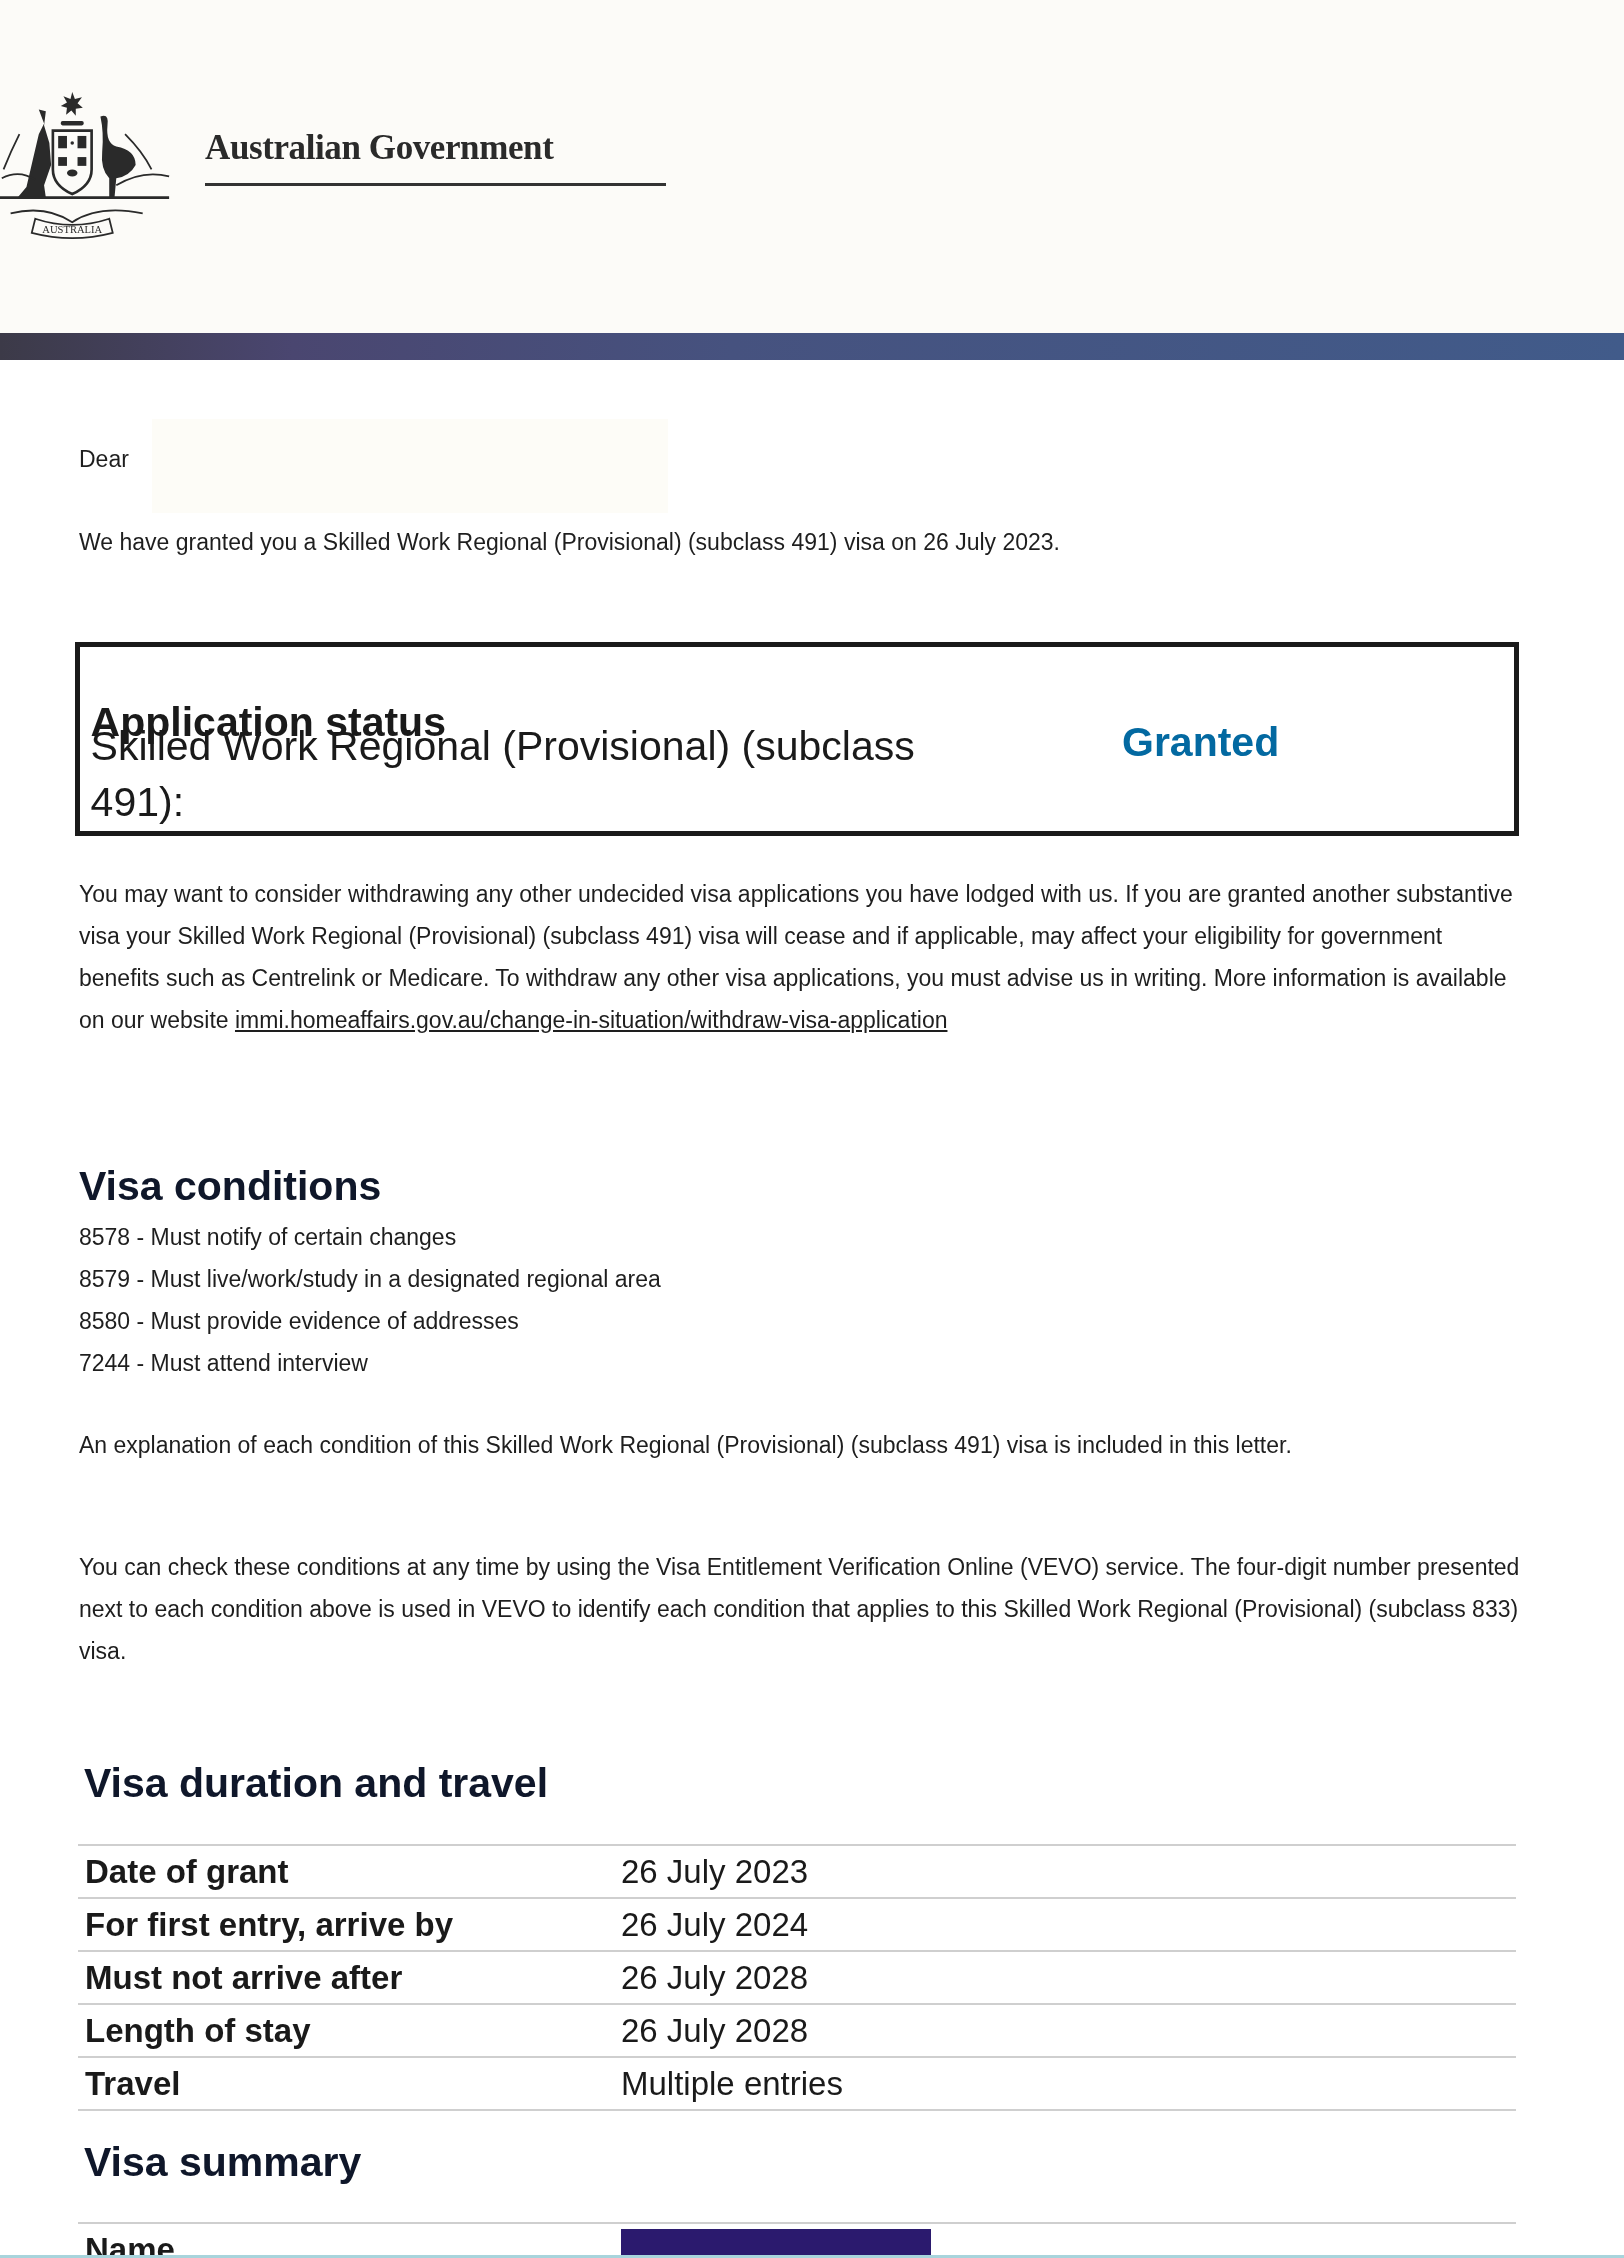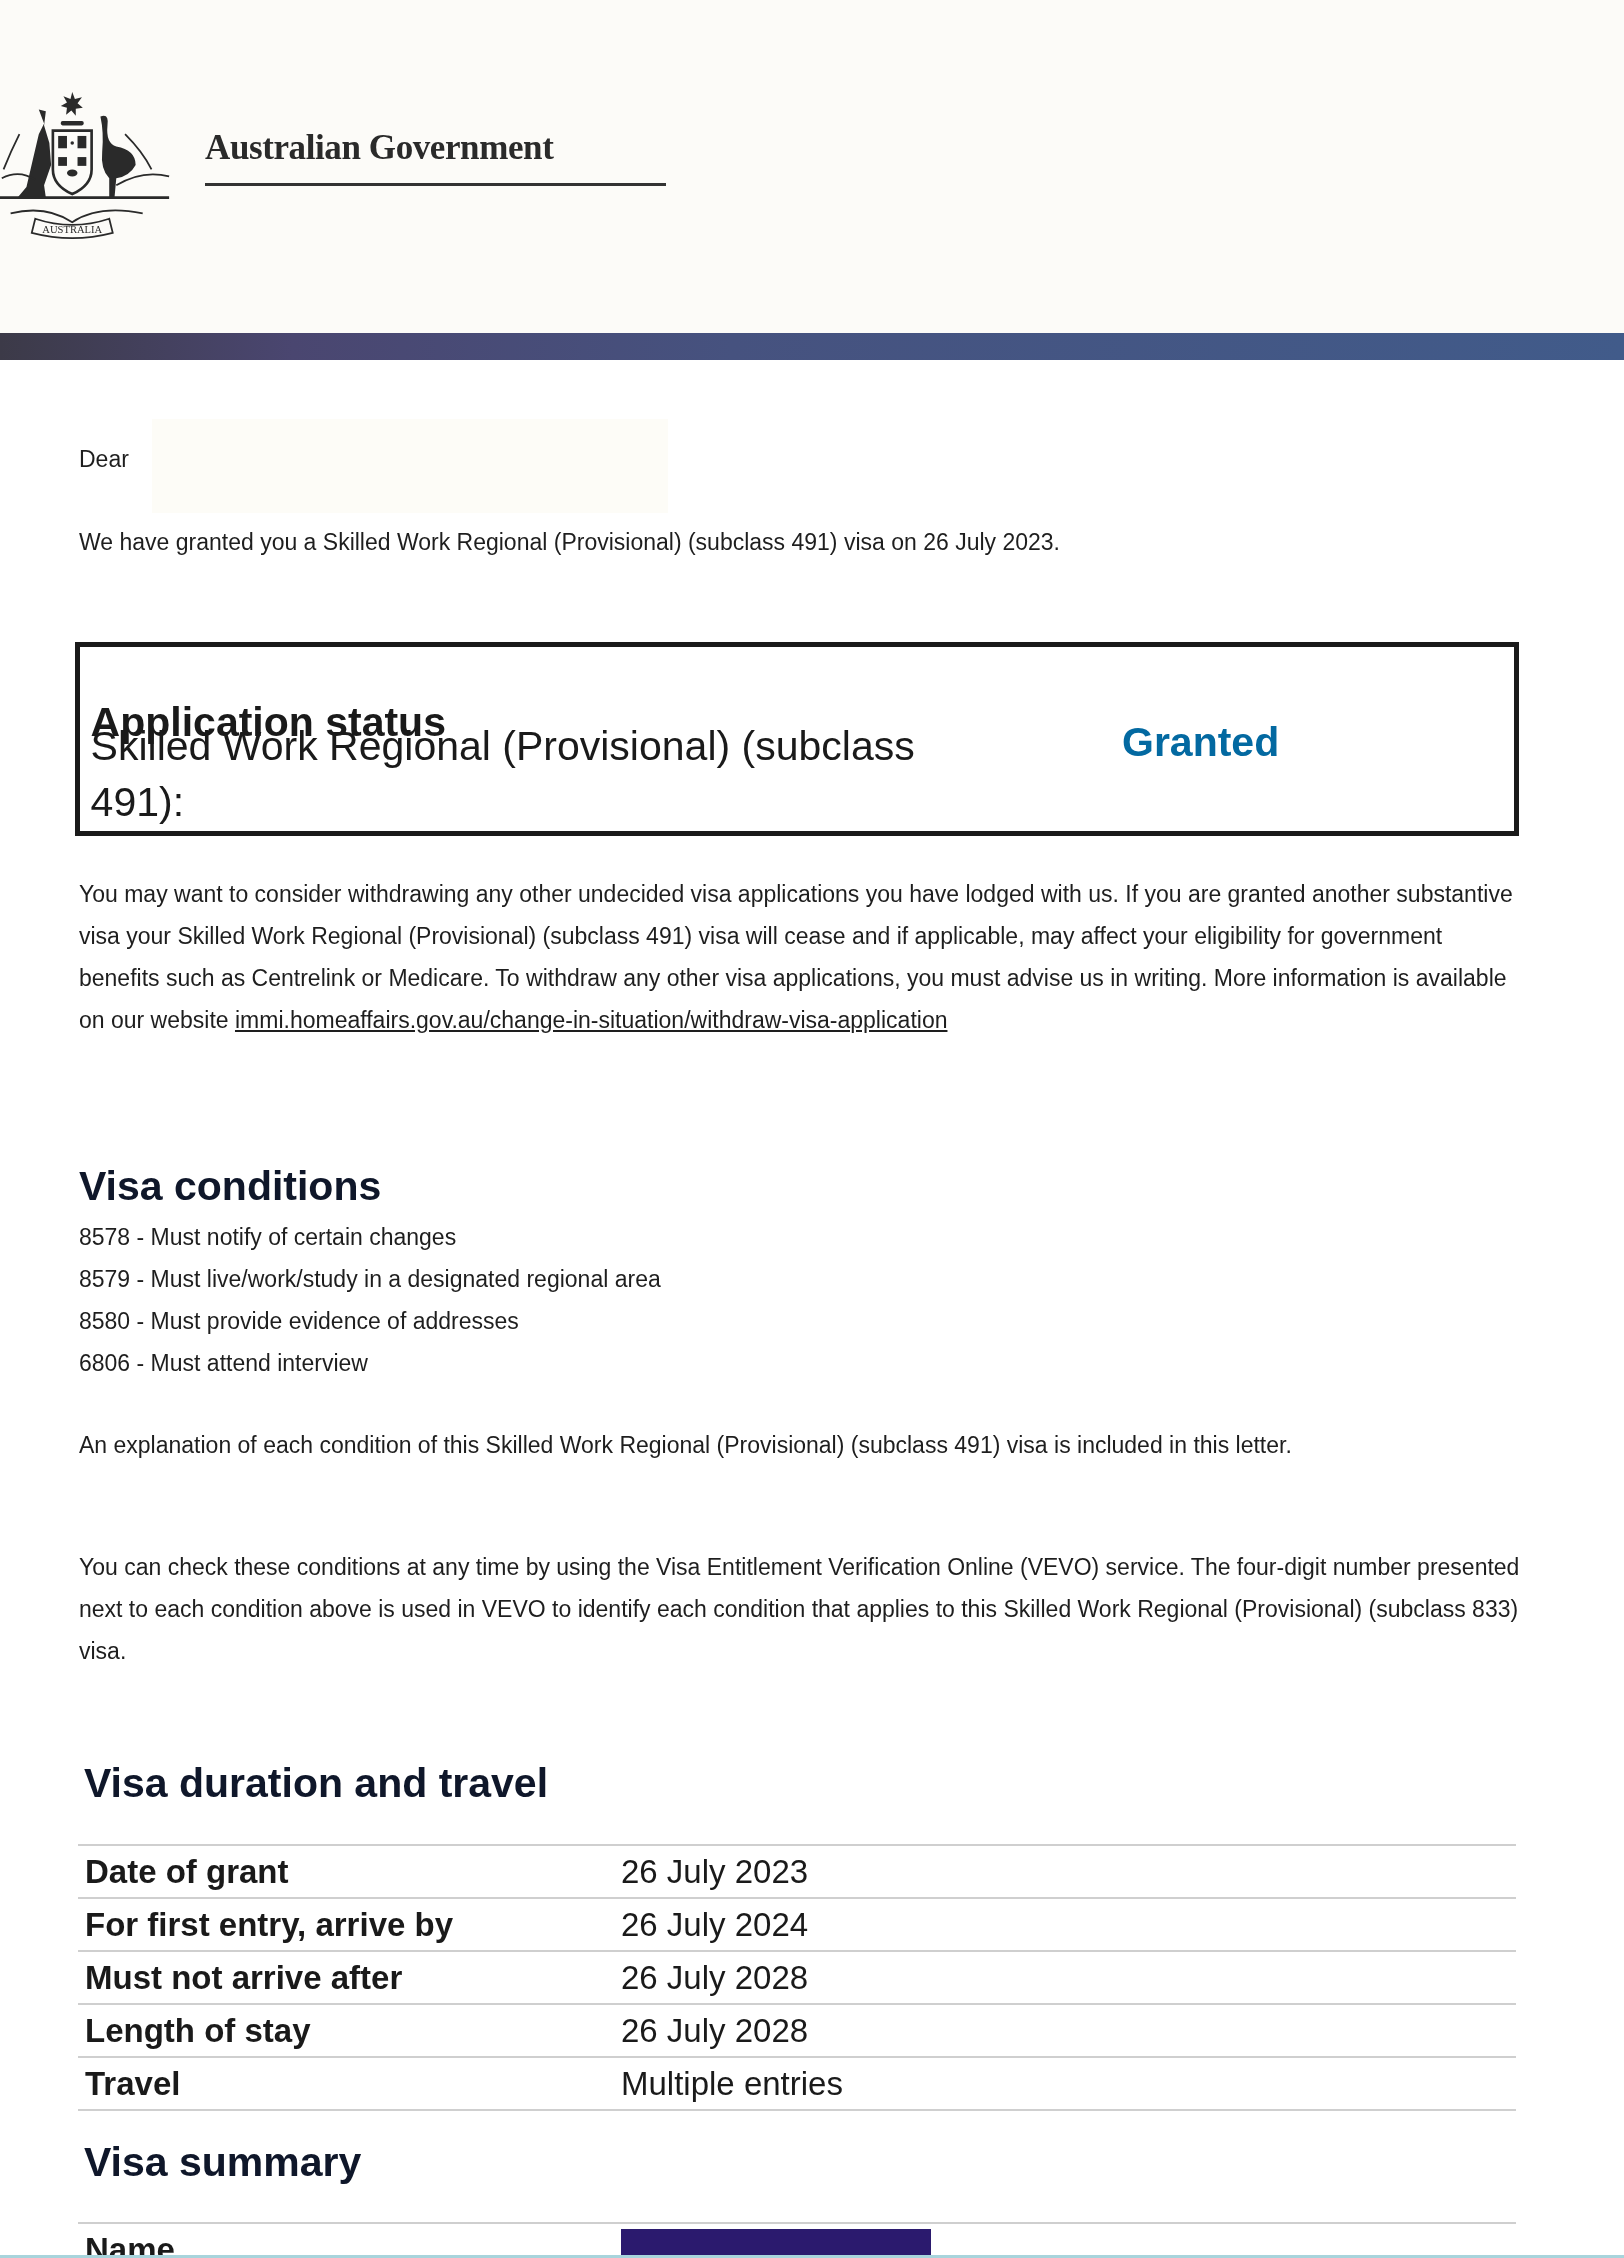--- a/index.html
+++ b/index.html
@@ -129,21 +129,21 @@
 <div class="body-text withdraw">
   <span>You may want to consider withdrawing any other undecided visa applications you have lodged with us. If you are granted another substantive visa your Skilled Work Regional (Provisional) (subclass 491) visa will cease and if applicable, may affect your eligibility for government benefits such as Centrelink or Medicare. To withdraw any other visa applications, you must advise us in writing. More information is available on our website</span>
   <a>immi.homeaffairs.gov.au/change-in-situation/withdraw-visa-application</a>
 </div>
 
 <div class="section-h cond-h">Visa conditions</div>
 <ul class="body-text cond-list">
   <li>8578 - Must notify of certain changes</li>
   <li>8579 - Must live/work/study in a designated regional area</li>
   <li>8580 - Must provide evidence of addresses</li>
-  <li>6806 - Must attend interview</li>
+  <li>7244 - Must attend interview</li>
 </ul>
 <div class="body-text explain">An explanation of each condition of this Skilled Work Regional (Provisional) (subclass 491) visa is included in this letter.</div>
 <div class="body-text vevo">You can check these conditions at any time by using the Visa Entitlement Verification Online (VEVO) service. The four-digit number presented next to each condition above is used in VEVO to identify each condition that applies to this Skilled Work Regional (Provisional) (subclass 833) visa.</div>
 
 <div class="section-h dur-h">Visa duration and travel</div>
 <table class="kv-table dur-table">
   <tbody>
     <tr>
       <td class="k">Date of grant</td>
       <td>26 July 2023</td>

